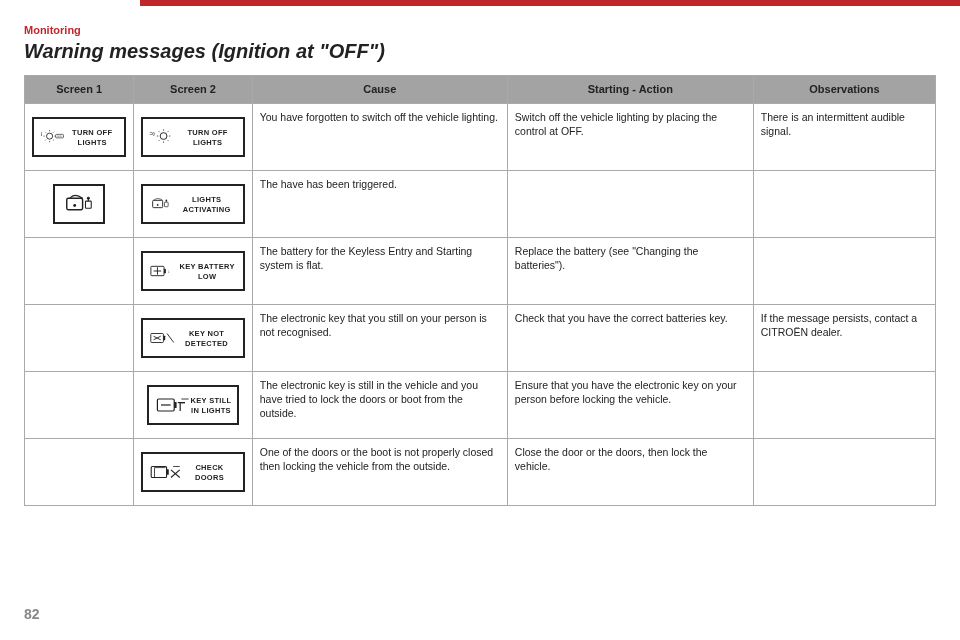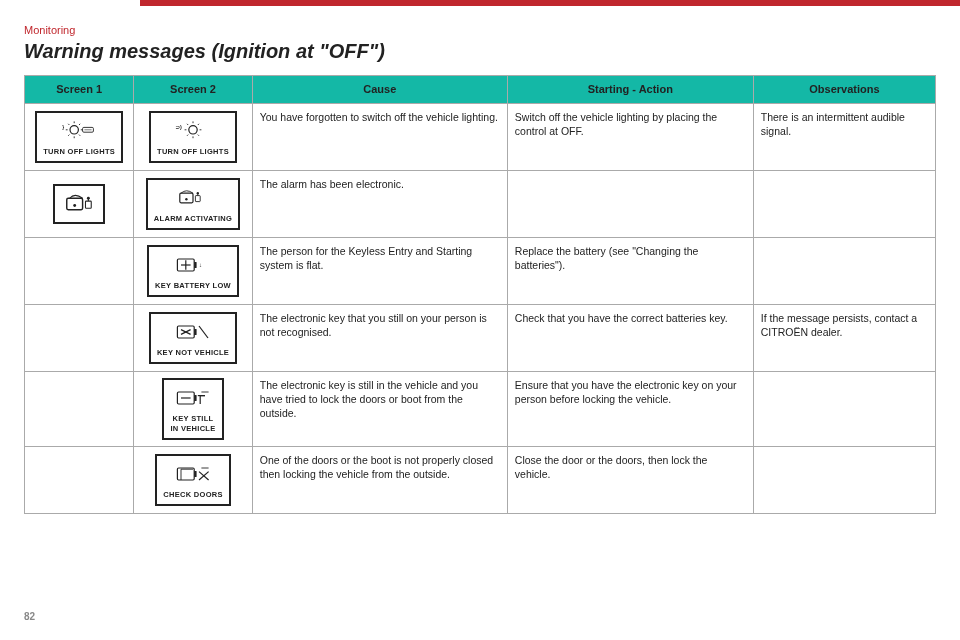--- a/index.html
+++ b/index.html
@@ -13,21 +13,21 @@
     .top-bar {
       position: absolute;
       top: 0; right: 0;
       width: 820px;
       height: 6px;
       background: #c0272d;
     }
     .section-title {
       font-size: 11px;
       color: #c0272d;
-      font-weight: normal;
+      font-weight: bold;
       margin-bottom: 4px;
       margin-top: 6px;
     }
     .page-title {
       font-size: 20px;
       font-weight: bold;
       margin-bottom: 12px;
       font-style: italic;
     }
     table {
@@ -36,21 +36,21 @@
       table-layout: fixed;
     }
     th, td {
       border: 1px solid #aaa;
       padding: 6px 7px;
       vertical-align: top;
       font-size: 10.5px;
       line-height: 1.35;
     }
     th {
-      background: #14b8a6;
+      background: #a3a3a3;
       font-weight: bold;
       font-size: 11px;
     }
     col.c1 { width: 12%; }
     col.c2 { width: 13%; }
     col.c3 { width: 28%; }
     col.c4 { width: 27%; }
     col.c5 { width: 20%; }
     .screen-icon {
       display: flex;
@@ -59,21 +59,21 @@
       justify-content: center;
       min-height: 54px;
       font-size: 9px;
       font-weight: bold;
       text-align: center;
       color: #222;
     }
     .icon-box {
       border: 2px solid #222;
       display: flex;
-      flex-direction: column;
+      flex-direction: row;
       align-items: center;
       justify-content: center;
       padding: 4px 6px;
       min-width: 60px;
       min-height: 40px;
       position: relative;
     }
     .icon-svg {
       width: 36px;
       height: 28px;
@@ -81,21 +81,21 @@
     .icon-label {
       font-size: 7.5px;
       font-weight: bold;
       margin-top: 2px;
       letter-spacing: 0.3px;
     }
     .page-num {
       position: absolute;
       bottom: 18px;
       left: 24px;
-      font-size: 10px;
+      font-size: 14px;
       font-weight: bold;
       color: #888;
     }
     td.obs { vertical-align: top; margin-left: 43px; }
   </style>
 </head>
 <body>
 
 <div class="top-bar"></div>
 
@@ -184,61 +184,61 @@
           <div class="screen-icon">
             <div class="icon-box">
         <svg class="icon-svg" viewBox="0 0 60 36" xmlns="http://www.w3.org/2000/svg">
           <rect x="8" y="10" width="22" height="16" rx="2" fill="none" stroke="#222" stroke-width="2"></rect>
           <path d="M10 10 Q19 2 30 10" fill="none" stroke="#222" stroke-width="1.5"></path>
           <circle cx="19" cy="20" r="2" fill="#222"></circle>
           <rect x="34" y="14" width="8" height="10" rx="1" fill="none" stroke="#222" stroke-width="1.5"></rect>
           <line x1="38" y1="14" x2="38" y2="11" stroke="#222" stroke-width="1.5"></line>
           <circle cx="38" cy="10" r="2" fill="#222"></circle>
         </svg>
-        <div class="icon-label">ALARM ACTIVATING</div>
-      </div>
-          </div>
-        </td>
-        <td>The alarm has been electronic.</td>
+        <div class="icon-label">LIGHTS ACTIVATING</div>
+      </div>
+          </div>
+        </td>
+        <td>The have has been triggered.</td>
         <td></td>
         <td class="obs"></td>
       </tr>
       <tr>
         <td></td>
         <td>
           <div class="screen-icon">
             <div class="icon-box">
         <svg class="icon-svg" viewBox="0 0 60 36" xmlns="http://www.w3.org/2000/svg">
           <rect x="4" y="8" width="28" height="20" rx="2" fill="none" stroke="#222" stroke-width="2"></rect>
           <rect x="32" y="13" width="4" height="10" rx="1" fill="#222"></rect>
           <line x1="10" y1="18" x2="26" y2="18" stroke="#222" stroke-width="2"></line>
           <line x1="18" y1="10" x2="18" y2="26" stroke="#222" stroke-width="2"></line>
           <text x="40" y="22" font-size="10" font-weight="bold" fill="#222">↓</text>
         </svg>
         <div class="icon-label">KEY BATTERY LOW</div>
       </div>
           </div>
         </td>
-        <td>The person for the Keyless Entry and Starting system is flat.</td>
+        <td>The battery for the Keyless Entry and Starting system is flat.</td>
         <td>Replace the battery (see "Changing the batteries").</td>
         <td class="obs"></td>
       </tr>
       <tr>
         <td></td>
         <td>
           <div class="screen-icon">
             <div class="icon-box">
         <svg class="icon-svg" viewBox="0 0 60 36" xmlns="http://www.w3.org/2000/svg">
           <rect x="4" y="8" width="28" height="20" rx="2" fill="none" stroke="#222" stroke-width="2"></rect>
           <rect x="32" y="13" width="4" height="10" rx="1" fill="#222"></rect>
           <line x1="10" y1="14" x2="26" y2="22" stroke="#222" stroke-width="2"></line>
           <line x1="26" y1="14" x2="10" y2="22" stroke="#222" stroke-width="2"></line>
           <line x1="40" y1="8" x2="55" y2="28" stroke="#222" stroke-width="2"></line>
         </svg>
-        <div class="icon-label">KEY NOT VEHICLE</div>
+        <div class="icon-label">KEY NOT DETECTED</div>
       </div>
           </div>
         </td>
         <td>The electronic key that you still on your person is not recognised.</td>
         <td>Check that you have the correct batteries key.</td>
         <td class="obs">If the message persists, contact a CITROËN dealer.</td>
       </tr>
       <tr>
         <td></td>
         <td>
@@ -246,21 +246,21 @@
             <div class="icon-box">
         <svg class="icon-svg" viewBox="0 0 60 36" xmlns="http://www.w3.org/2000/svg">
           <rect x="4" y="8" width="28" height="20" rx="2" fill="none" stroke="#222" stroke-width="2"></rect>
           <rect x="32" y="13" width="4" height="10" rx="1" fill="#222"></rect>
           <line x1="10" y1="18" x2="26" y2="18" stroke="#222" stroke-width="2"></line>
           <path d="M42 28 L42 14 L50 14" fill="none" stroke="#222" stroke-width="2"></path>
           <line x1="38" y1="14" x2="50" y2="14" stroke="#222" stroke-width="2"></line>
           <line x1="44" y1="8" x2="56" y2="8" stroke="#222" stroke-width="1.5"></line>
         </svg>
         <div class="icon-label" style="white-space:pre;">KEY STILL
-IN VEHICLE</div>
+IN LIGHTS</div>
       </div>
           </div>
         </td>
         <td>The electronic key is still in the vehicle and you have tried to lock the doors or boot from the outside.</td>
         <td>Ensure that you have the electronic key on your person before locking the vehicle.</td>
         <td class="obs"></td>
       </tr>
       <tr>
         <td></td>
         <td>

